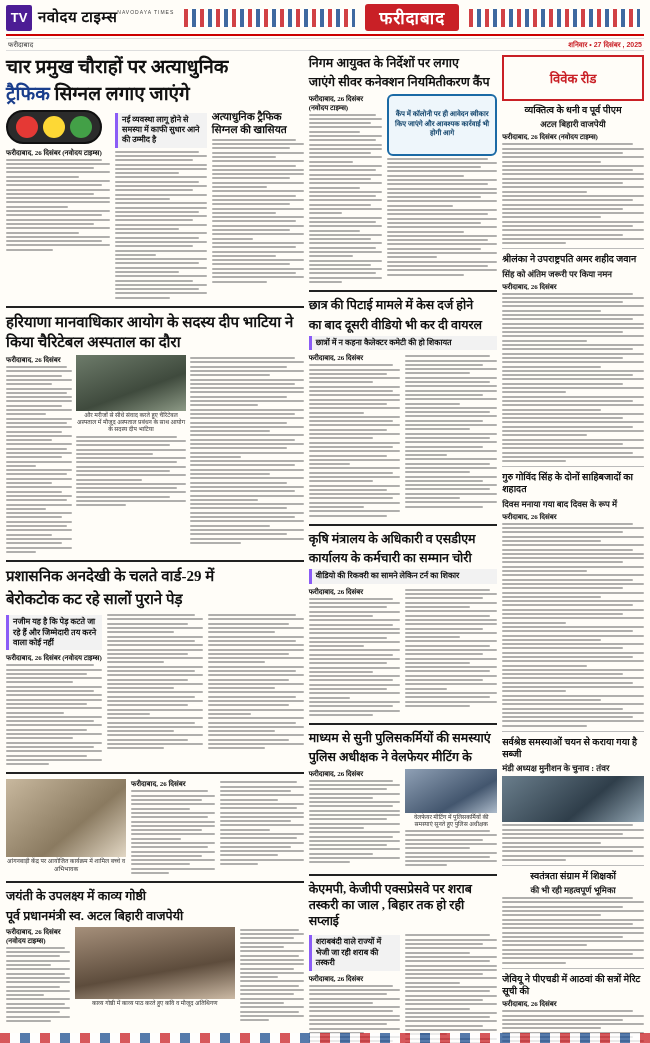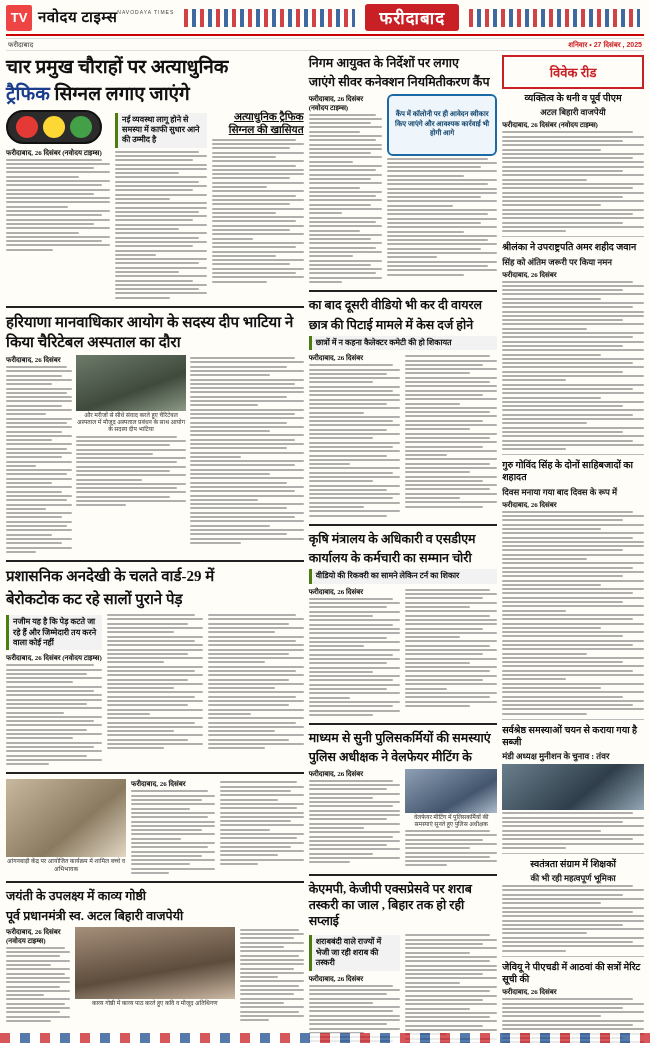--- a/index.html
+++ b/index.html
@@ -11,21 +11,21 @@
     overflow: hidden;
   }
   .page { position: relative; width: 650px; height: 1043px; padding: 4px 6px; }
 
   
   .masthead {
     display: flex; align-items: center; gap: 6px;
     border-bottom: 2px solid #c00; padding-bottom: 3px;
   }
   .tv-logo {
-    width: 26px; height: 26px; background: #ef4444; color:#fff;
+    width: 26px; height: 26px; background: #4c1d95; color:#fff;
     font-family: "Liberation Sans", sans-serif; font-weight: bold;
     font-size: 13px; display:flex; align-items:center; justify-content:center;
     border-radius: 2px;
   }
   .brand { display:flex; flex-direction:row; line-height:1; }
   .brand .hindi { font-size: 15px; font-weight: bold; letter-spacing: .5px; }
   .brand .eng { font-size: 5px; color:#444; font-family:"Liberation Sans",sans-serif; letter-spacing:1px; }
   .flagstripe {
     flex: 1; height: 18px; margin: 0 4px;
     background: repeating-linear-gradient(90deg,#c92026 0 4px,#fff 4px 8px,#1d4f91 8px 12px,#fff 12px 16px);
@@ -59,21 +59,21 @@
     font-size: 15px; font-weight: bold; line-height:1.3; margin-bottom:3px;
   }
   .headline-md {
     font-size: 12.5px; font-weight:bold; line-height:1.3; margin-bottom:3px;
   }
   .headline-sm {
     font-size: 10.5px; font-weight:bold; line-height:1.3; margin-bottom:2px;
   }
   .kicker {
     font-size:8px; font-weight:bold; background:#f2f2f2;
-    border-left:3px solid #4d7c0f; padding:2px 4px; margin:3px 0; line-height:1.3;
+    border-left:3px solid #8b5cf6; padding:2px 4px; margin:3px 0; line-height:1.3;
   }
   .rule { border-top:1px solid #bbb; margin:4px 0; }
   .rule-thick { border-top:2px solid #222; margin:5px 0; }
 
   
   .faketext { margin-top:2px; }
   .faketext .ln {
     height:2px; background:#6f6f6f; opacity:.55; margin-bottom:2.3px; border-radius:1px;
   }
   .faketext .ln.s70 { width:70%; }
@@ -104,21 +104,21 @@
     display:flex; align-items:center; justify-content:space-around; padding:0 6px;
     border:2px solid #111;
   }
   .trafficlight i { width:22px; height:22px; border-radius:50%; display:block; }
   .tl-red { background:#e53935; }
   .tl-yellow { background:#fdd835; }
   .tl-green { background:#43a047; }
 
   
   .opinion-head {
-    border:2px solid #c92026; text-align:center; padding:6px;
+    border:2px solid #c92026; text-align:center; padding:12px;
     font-size:13px; font-weight:bold; color:#c92026; margin-bottom:3px;
   }
   .op-title { font-size:9.5px; font-weight:bold; line-height:1.3; margin:3px 0 2px; }
   .op-sub { font-size:8.5px; font-weight:bold; color:#222; }
 
   
   .seal {
     width:110px; height:62px; border:2px solid #1b6aa5; border-radius:6px;
     background:#eef6fb; display:flex; align-items:center; justify-content:center;
     text-align:center; font-size:7px; font-weight:bold; color:#14466d; padding:3px;
@@ -228,21 +228,21 @@
               <div class="ln s70"></div>
                 <div class="ln"></div>
                 <div class="ln s85"></div>
                 <div class="ln"></div>
               <div class="ln s92"></div>
                 <div class="ln"></div>
                 <div class="ln s60"></div>
             </div>
           </div>
           <div class="c">
-            <div class="headline-sm" style="text-align:right;text-decoration:underline;">अत्याधुनिक ट्रैफिक सिग्नल की खासियत</div>
+            <div class="headline-sm" style="text-align:left;">अत्याधुनिक ट्रैफिक सिग्नल की खासियत</div>
             <div class="faketext">
               <div class="ln s92"></div>
                 <div class="ln"></div>
                 <div class="ln s85"></div>
                 <div class="ln"></div>
               <div class="ln s70"></div>
                 <div class="ln"></div>
                 <div class="ln s92"></div>
                 <div class="ln"></div>
               <div class="ln"></div>
@@ -723,22 +723,22 @@
                 <div class="ln"></div>
                 <div class="ln s70"></div>
             </div>
           </div>
         </div>
       </div>
 
       <div class="rule-thick"></div>
 
       <div>
+        <div class="headline-md">छात्र की पिटाई मामले में केस दर्ज होने</div>
         <div class="headline-md">का बाद दूसरी वीडियो भी कर दी वायरल</div>
-        <div class="headline-md">छात्र की पिटाई मामले में केस दर्ज होने</div>
         <div class="kicker">छात्रों में न कहना कैलेक्टर कमेटी की हो शिकायत</div>
         <div class="cols2" style="margin-top:2px;">
           <div class="c">
             <div class="dateline" style="text-align:left;">फरीदाबाद, 26 दिसंबर</div>
             <div class="faketext">
               <div class="ln s92"></div>
                 <div class="ln"></div>
                 <div class="ln s85"></div>
                 <div class="ln"></div>
               <div class="ln s70"></div>

